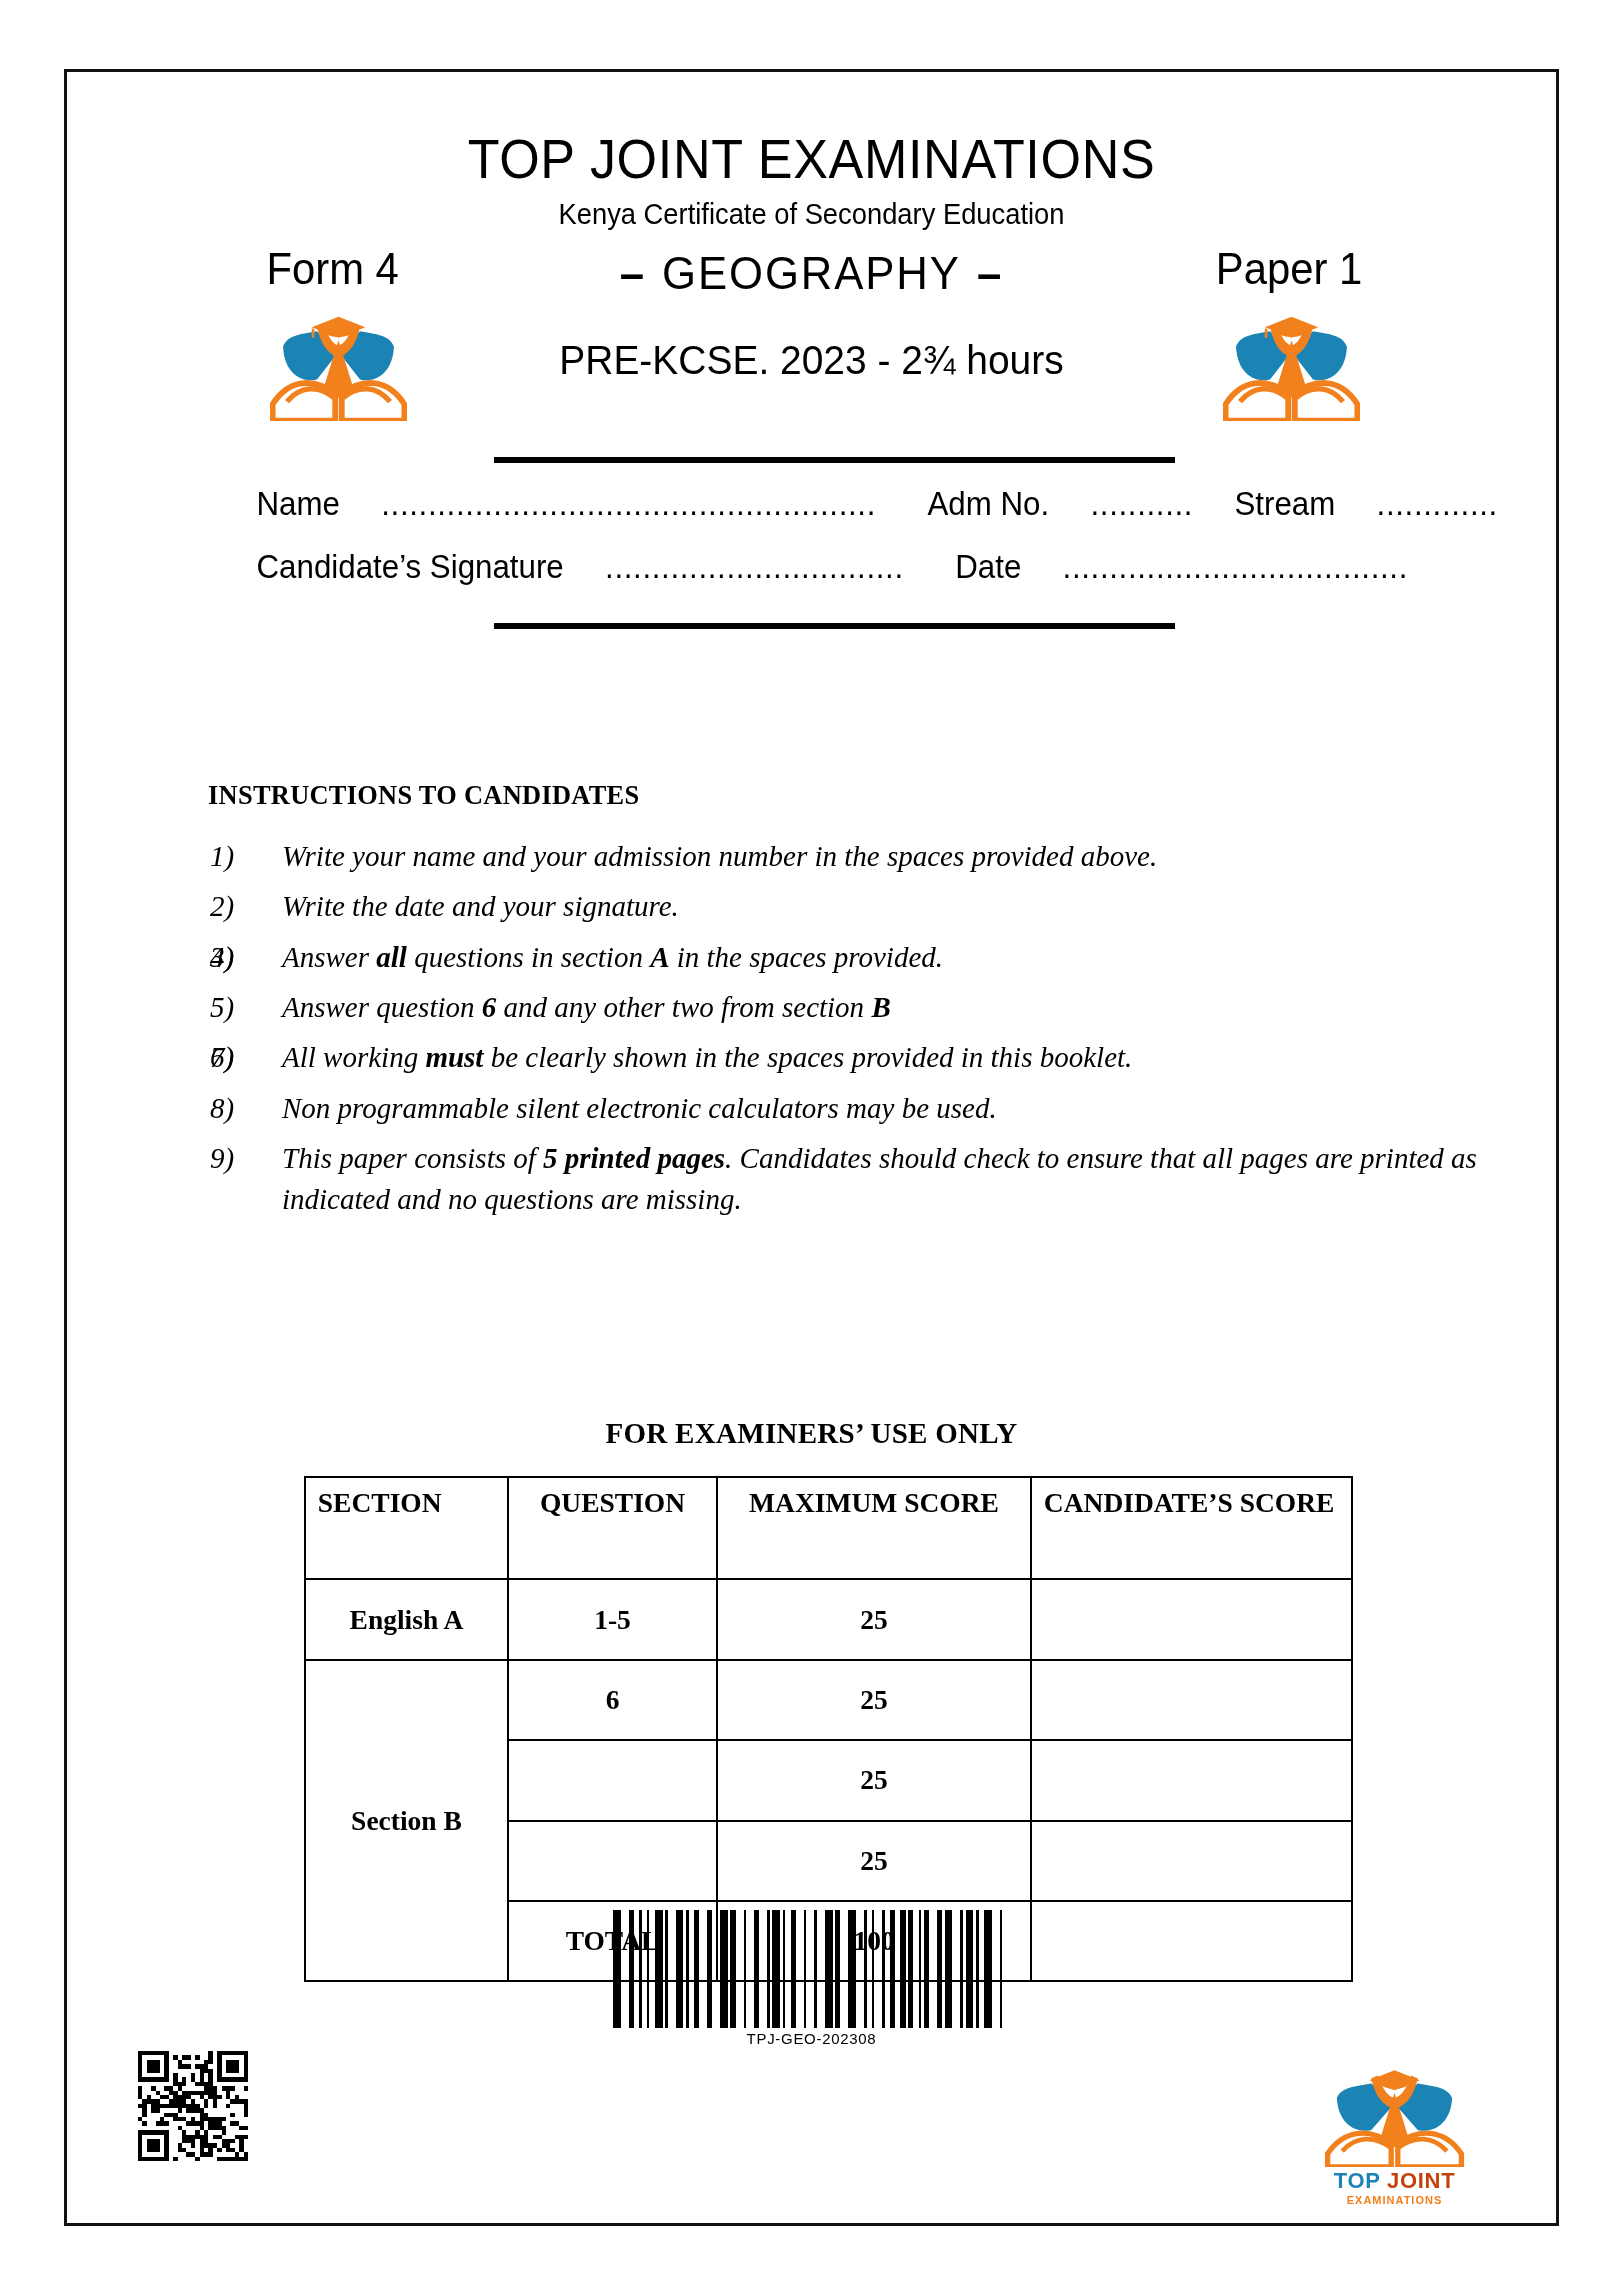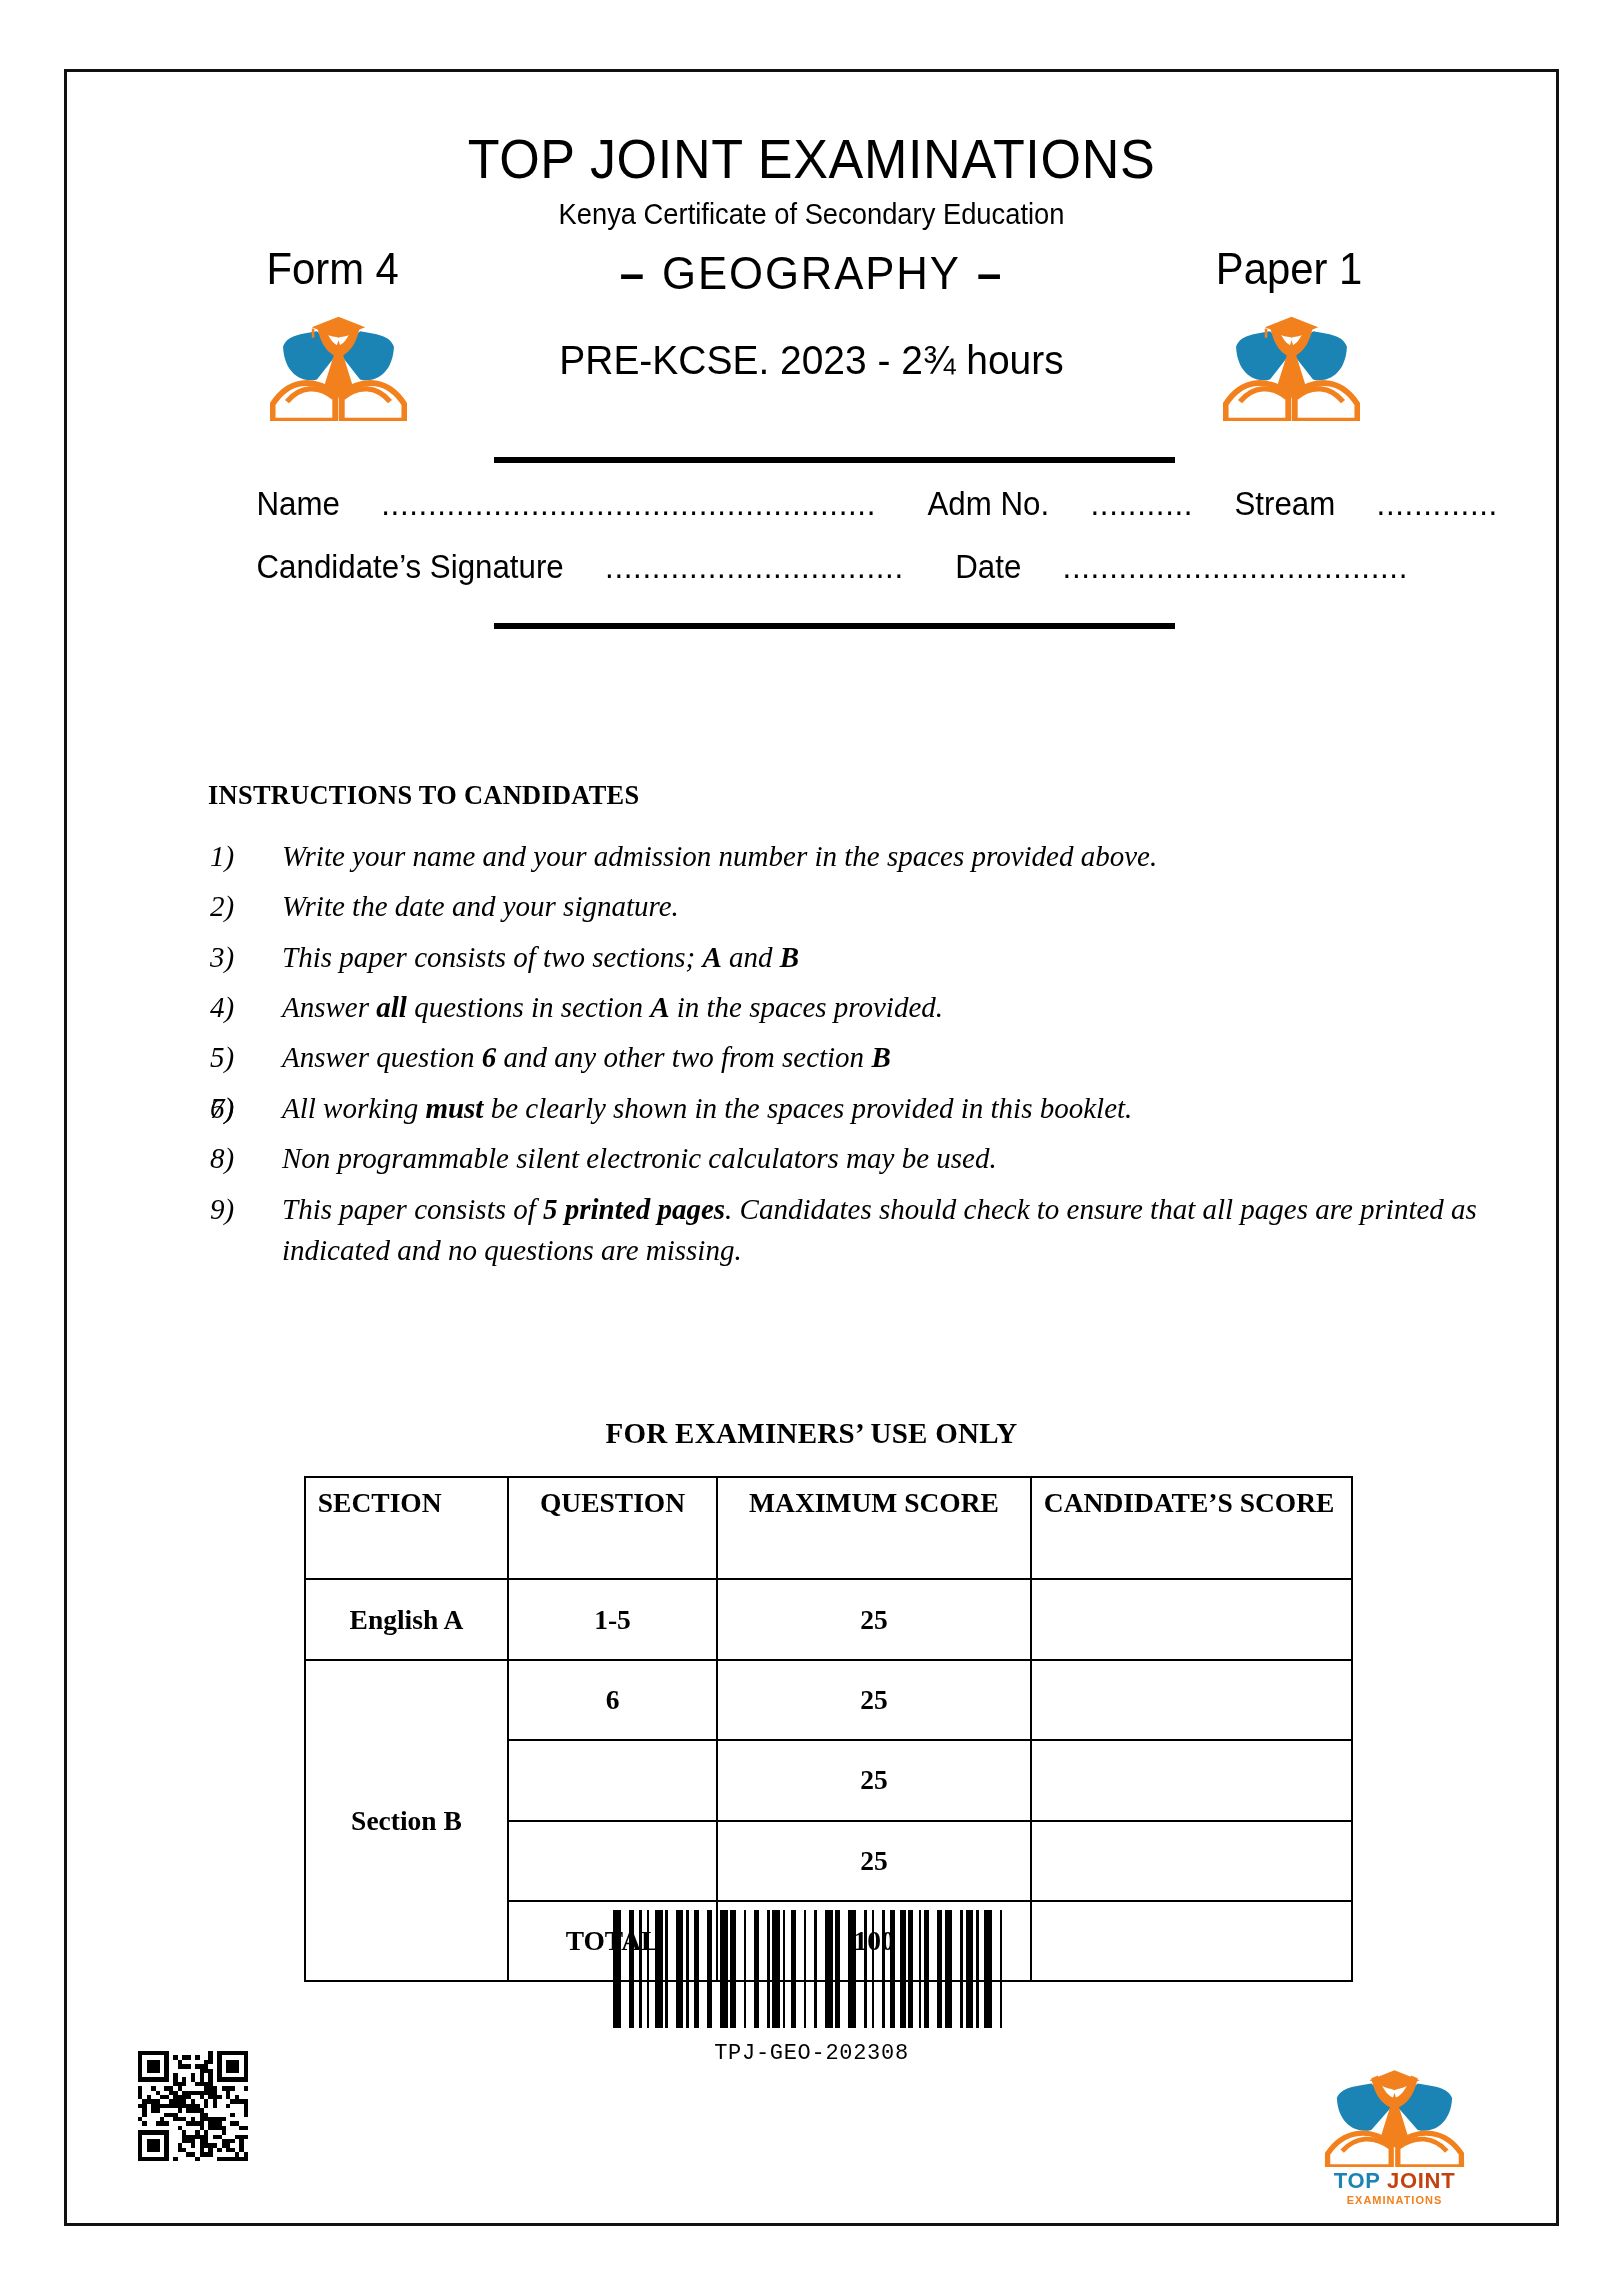--- a/index.html
+++ b/index.html
@@ -234,24 +234,24 @@
     line-height: 0;
     font-size: 0;
   }
   #barcode-bars i {
     display: inline-block;
     height: 118px;
     background: #000000;
     vertical-align: top;
   }
   #barcode-label {
-    font-family: Liberation Mono, monospace;
-    font-size: 22px;
+    font-family: Liberation Sans, sans-serif;
+    font-size: 15px;
     letter-spacing: 0.7px;
-    margin-top: 13px;
+    margin-top: 2px;
   }
 
   
   #qr-code {
     position: absolute;
     left: 71px;
     top: 1979px;
     width: 110px;
     height: 110px;
   }
@@ -372,21 +372,21 @@
       <span class="gap-sm"></span>
       <span class="seg dots">.....................................</span>
     </div>
   </div>
 
   <div id="instructions-title">INSTRUCTIONS TO CANDIDATES</div>
 
   <div id="instructions-list">
       <div class="ins-item"><span class="ins-num">1)</span><span>Write your name and your admission number in the spaces provided above.</span></div>
       <div class="ins-item"><span class="ins-num">2)</span><span>Write the date and your signature.</span></div>
-      <div class="ins-item"><span class="ins-num">3)</span><span>This paper consists of two sections; <b>A</b> and <b>B</b></span></div>
+      <div class="ins-item"><span class="ins-num">3)</span></div>
       <div class="ins-item"><span class="ins-num">4)</span><span>Answer <b>all</b> questions in section <b>A</b> in the spaces provided.</span></div>
       <div class="ins-item"><span class="ins-num">5)</span><span>Answer question <b>6</b> and any other two from section <b>B</b></span></div>
       <div class="ins-item"><span class="ins-num">6)</span></div>
       <div class="ins-item"><span class="ins-num">7)</span><span>All working <b>must</b> be clearly shown in the spaces provided in this booklet.</span></div>
       <div class="ins-item"><span class="ins-num">8)</span><span>Non programmable silent electronic calculators may be used.</span></div>
       <div class="ins-item"><span class="ins-num">9)</span><span>This paper consists of <b>5 printed pages</b>. Candidates should check to ensure that all pages are printed as indicated and no questions are missing.</span></div>
     </div>
 
   <div id="examiners-title">FOR EXAMINERS’ USE ONLY</div>
 

